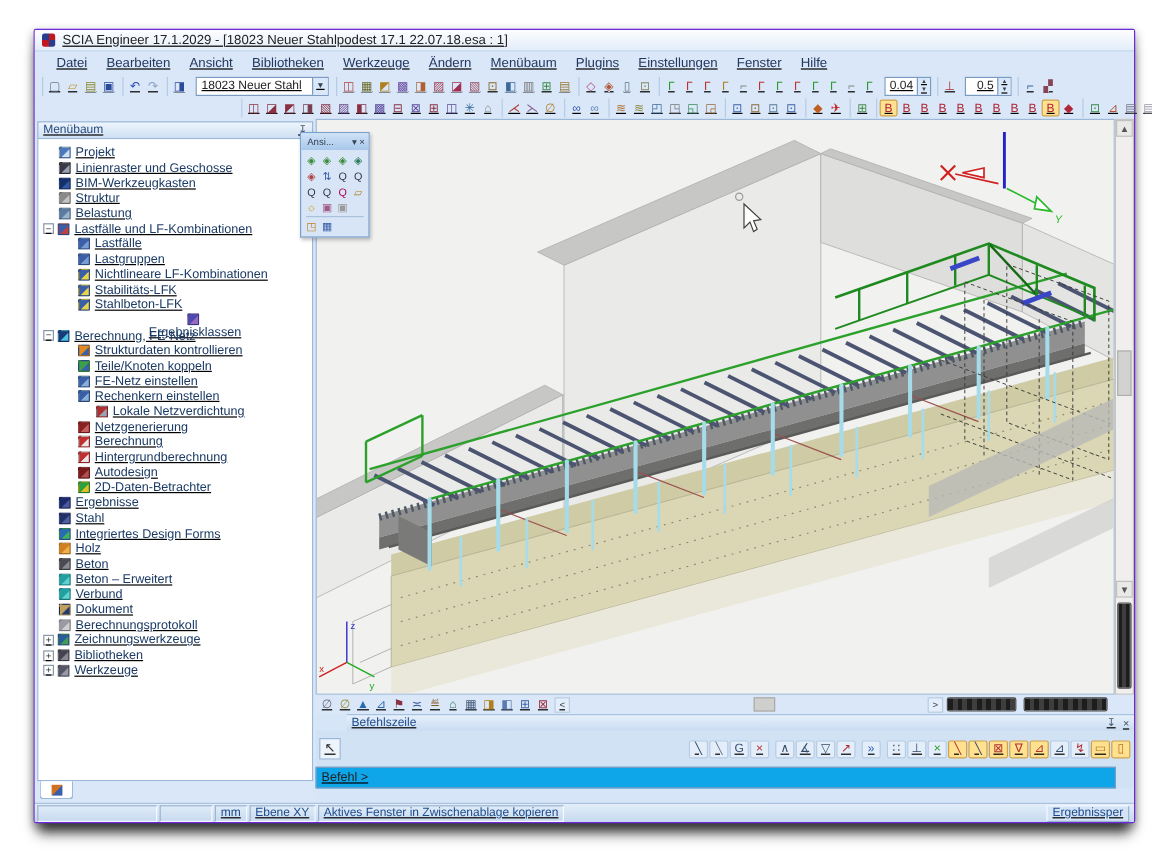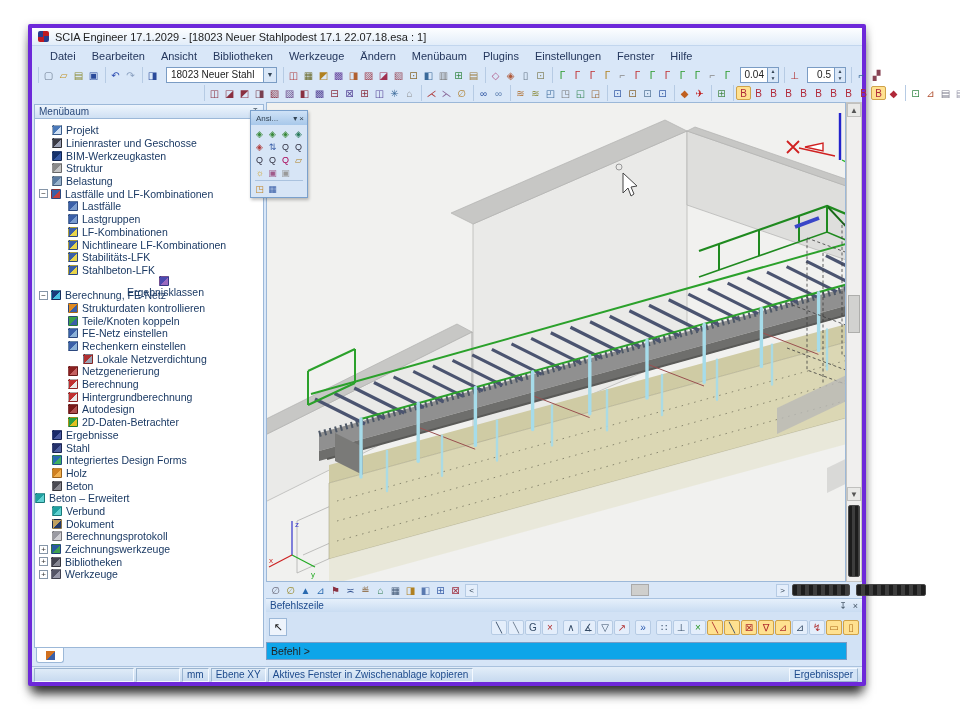--- a/index.html
+++ b/index.html
@@ -1,20 +1,20 @@
 <!DOCTYPE html>
 <html><head>
 <meta charset="utf-8">
 <style>
   html,body{margin:0;padding:0;width:960px;height:720px;background:#fff;overflow:hidden;
     font-family:"Liberation Sans","DejaVu Sans",sans-serif;-webkit-font-smoothing:antialiased;}
   *{box-sizing:border-box;}
-  .window{position:absolute;left:28px;top:24px;width:838px;height:662px;background:#d6e5f7;
-    border:4px solid #6d28d9;border-radius:2px;display:flex;flex-direction:column;
-    box-shadow:0 12px 10px -4px rgba(20,20,20,.8),0 3px 8px rgba(0,0,0,.35);}
+  .window{position:absolute;left:28px;top:24px;width:918px;height:662px;background:#d6e5f7;
+    border:1px solid #6d28d9;border-radius:2px;display:flex;flex-direction:column;
+    box-shadow:0 12px 10px -4px rgba(20,20,20,.8),0 3px 8px rgba(0,0,0,.35);text-decoration:underline;}
   
   .titlebar{height:18px;background:linear-gradient(#fdfeff,#e2edf9);display:flex;align-items:center;
     padding:0 6px;flex:0 0 auto;border-bottom:1px solid #c2d6ee;}
   .appicon{width:11px;height:11px;margin-right:6px;background:
     conic-gradient(#c01820 0 25%,#2a3c8c 25% 50%,#c01820 50% 75%,#2a3c8c 75%);border-radius:2px;}
   .title{font-size:11px;color:#222;}
   
   .menubar{height:19px;background:#d9e7f8;display:flex;align-items:center;padding-left:10px;flex:0 0 auto;}
   .menuitem{font-size:11px;color:#23365c;padding:2px 8px;cursor:default;}
   
@@ -58,21 +58,21 @@
   .vthumb{position:absolute;left:1px;width:12px;height:38px;top:192px;background:#d2d2d0;border:1px solid #aeaeac;}
   .darkbar{background:repeating-linear-gradient(90deg,#1d1d1d 0 3px,#3e3e3e 3px 6px);border:1px solid #4a4a4a;border-radius:2px;}
   .darkbarh{background:repeating-linear-gradient(90deg,#1d1d1d 0 4px,#3e3e3e 4px 8px);border:1px solid #4a4a4a;border-radius:2px;}
   
   .bstrip{height:16px;background:#d9e7f8;position:relative;display:flex;align-items:center;flex:0 0 auto;}
   .bstrip .ticon{width:15px;height:14px;}
   .arrbtn{width:13px;height:13px;font-size:8px;line-height:12px;text-align:center;color:#345;
     border:1px solid #b6cbe4;background:#e4eefb;margin:0 2px;}
   
   .cmdhdr{height:14px;background:linear-gradient(#e6f0fb,#c9dcf2);display:flex;align-items:center;
-    font-size:10px;color:#1d4a8c;padding:0 4px;border-top:1px solid #a8c2e0;flex:0 0 auto;}
+    font-size:10px;color:#1d4a8c;padding:0 4px;border-top:1px solid #a8c2e0;flex:0 0 auto;margin-left:26px;}
   .cmdbody{height:30px;background:#d2e2f5;display:flex;align-items:center;padding:0 3px;flex:0 0 auto;}
   .cursorbtn{width:18px;height:18px;background:#eef4fc;border:1px solid #9cb8d8;font-size:11px;
     line-height:16px;text-align:center;color:#222;}
   .snapzone{margin-left:auto;display:flex;align-items:center;}
   .snapzone .ticon{width:16px;height:15px;background:#e4eefb;border:1px solid #b6cbe4;margin-left:1px;}
   .snapzone .ticon.hl{background:#ffe190;border-color:#cfa24a;}
   .snapsep{width:4px;}
   .cmdinputrow{height:18px;display:flex;flex:0 0 auto;background:#d2e2f5;}
   .cmdinput{flex:1;background:#0ea5e9;border:1px solid #7a9cc4;font-size:10.5px;color:#222;
     display:flex;align-items:center;padding-left:4px;}
@@ -312,24 +312,20 @@
           <div class="trow" style="padding-left: 33px;">
             <span class="tico" style="background: linear-gradient(135deg, rgb(58, 95, 168) 55%, rgb(122, 156, 208) 55%);"></span>
             <span>Lastfälle</span>
           </div>
           <div class="trow" style="padding-left: 33px;">
             <span class="tico" style="background: linear-gradient(135deg, rgb(58, 95, 168) 55%, rgb(122, 156, 208) 55%);"></span>
             <span>Lastgruppen</span>
           </div>
           <div class="trow" style="padding-left: 33px;">
             <span class="tico" style="background: linear-gradient(135deg, rgb(58, 95, 168) 55%, rgb(232, 212, 74) 55%);"></span>
-            <span>LF-Kombinationen</span>
-          </div>
-          <div class="trow" style="padding-left: 33px;">
-            <span class="tico" style="background: linear-gradient(135deg, rgb(58, 95, 168) 55%, rgb(232, 212, 74) 55%);"></span>
             <span>Nichtlineare LF-Kombinationen</span>
           </div>
           <div class="trow" style="padding-left: 33px;">
             <span class="tico" style="background: linear-gradient(135deg, rgb(58, 95, 168) 55%, rgb(232, 212, 74) 55%);"></span>
             <span>Stabilitäts-LFK</span>
           </div>
           <div class="trow" style="padding-left: 33px;">
             <span class="tico" style="background: linear-gradient(135deg, rgb(58, 95, 168) 55%, rgb(232, 212, 74) 55%);"></span>
             <span>Stahlbeton-LFK</span>
           </div>
@@ -395,21 +391,21 @@
             <span>Integriertes Design Forms</span>
           </div>
           <div class="trow" style="padding-left: 17px;">
             <span class="tico" style="background: linear-gradient(135deg, rgb(208, 128, 32) 55%, rgb(240, 176, 80) 55%);"></span>
             <span>Holz</span>
           </div>
           <div class="trow" style="padding-left: 17px;">
             <span class="tico" style="background: linear-gradient(135deg, rgb(74, 74, 82) 55%, rgb(138, 138, 146) 55%);"></span>
             <span>Beton</span>
           </div>
-          <div class="trow" style="">
+          <div class="trow" style="padding-left: 17px;">
             <span class="tico" style="background: linear-gradient(135deg, rgb(32, 160, 160) 55%, rgb(96, 208, 208) 55%);"></span>
             <span>Beton – Erweitert</span>
           </div>
           <div class="trow" style="padding-left: 17px;">
             <span class="tico" style="background: linear-gradient(135deg, rgb(32, 160, 160) 55%, rgb(96, 208, 208) 55%);"></span>
             <span>Verbund</span>
           </div>
           <div class="trow" style="padding-left: 17px;">
             <span class="tico" style="background: linear-gradient(135deg, rgb(192, 160, 96) 55%, rgb(36, 58, 106) 55%);"></span>
             <span>Dokument</span>

